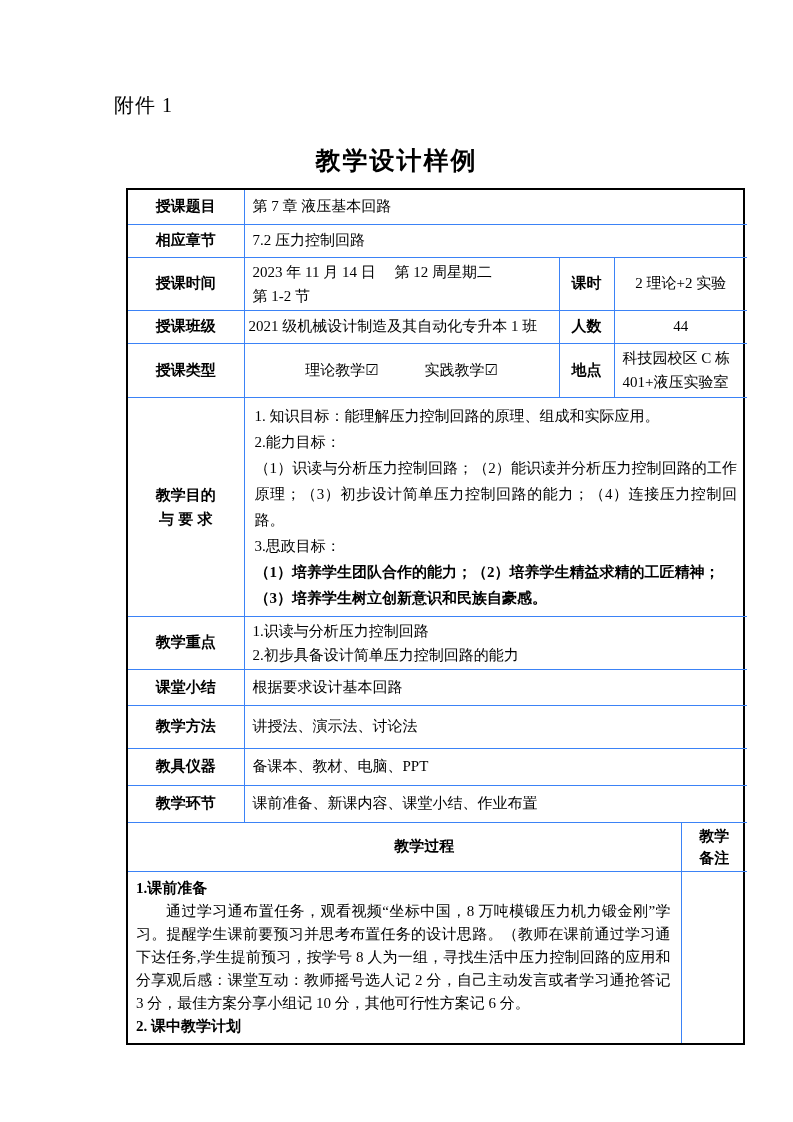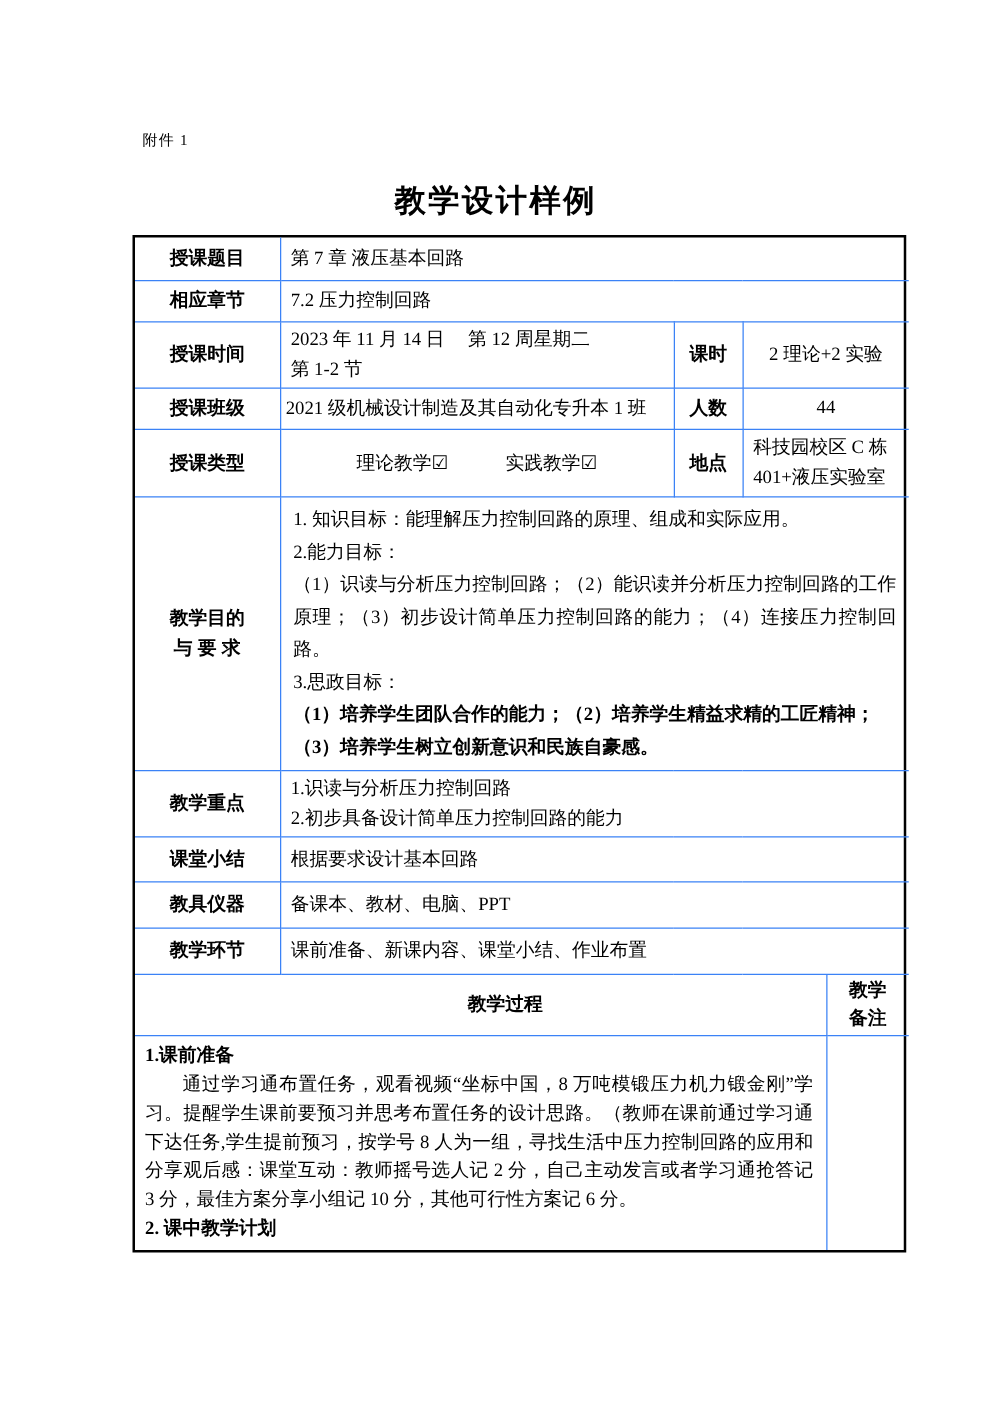--- a/index.html
+++ b/index.html
@@ -4,29 +4,29 @@
 <style>
   html,body { margin:0; padding:0; }
   body {
     width:793px; height:1122px; background:#ffffff; color:#000;
     font-family:"Liberation Serif","DejaVu Serif",serif;
     position:relative; overflow:hidden;
   }
   .page { position:absolute; inset:0; }
   .attachment {
     position:absolute; left:114px; top:92px;
-    font-size:12px; letter-spacing:1px;margin-top:12px;
+    font-size:20px; letter-spacing:1px;
   }
   .doc-title {
     position:absolute; top:144px; left:0; width:793px; margin:0;
     text-align:center; font-size:25px; font-weight:bold; letter-spacing:2px;
     font-family:"Liberation Sans","DejaVu Sans",sans-serif;
   }
   .tables {
-    position:absolute; left:106px; top:188px; width:619px;
+    position:absolute; left:126px; top:188px; width:619px;
     border:2px solid #000; box-sizing:border-box;
   }
   table { width:100%; border-collapse:collapse; table-layout:fixed; }
   td { border:1px solid #3b82f6; padding:2px 8px; font-size:15px; vertical-align:middle; box-sizing:border-box; }
   tr td:first-child { border-left:none; }
   tr td:last-child { border-right:none; }
   .mt tr:first-child td { border-top:none; }
   .pt tr:first-child td { border-top:none; }
   .pt tr:last-child td { border-bottom:none; }
   .lbl {
@@ -136,20 +136,24 @@
           <div>1.识读与分析压力控制回路</div>
           <div>2.初步具备设计简单压力控制回路的能力</div>
         </td>
       </tr>
 
       <tr style="height:36px">
         <td class="lbl">课堂小结</td>
         <td colspan="3">根据要求设计基本回路</td>
       </tr>
 
+      <tr style="height:43px">
+        <td class="lbl">教学方法</td>
+        <td colspan="3">讲授法、演示法、讨论法</td>
+      </tr>
 
       <tr style="height:37px">
         <td class="lbl">教具仪器</td>
         <td colspan="3">备课本、教材、电脑、PPT</td>
       </tr>
 
       <tr style="height:37px">
         <td class="lbl">教学环节</td>
         <td colspan="3">课前准备、新课内容、课堂小结、作业布置</td>
       </tr>

